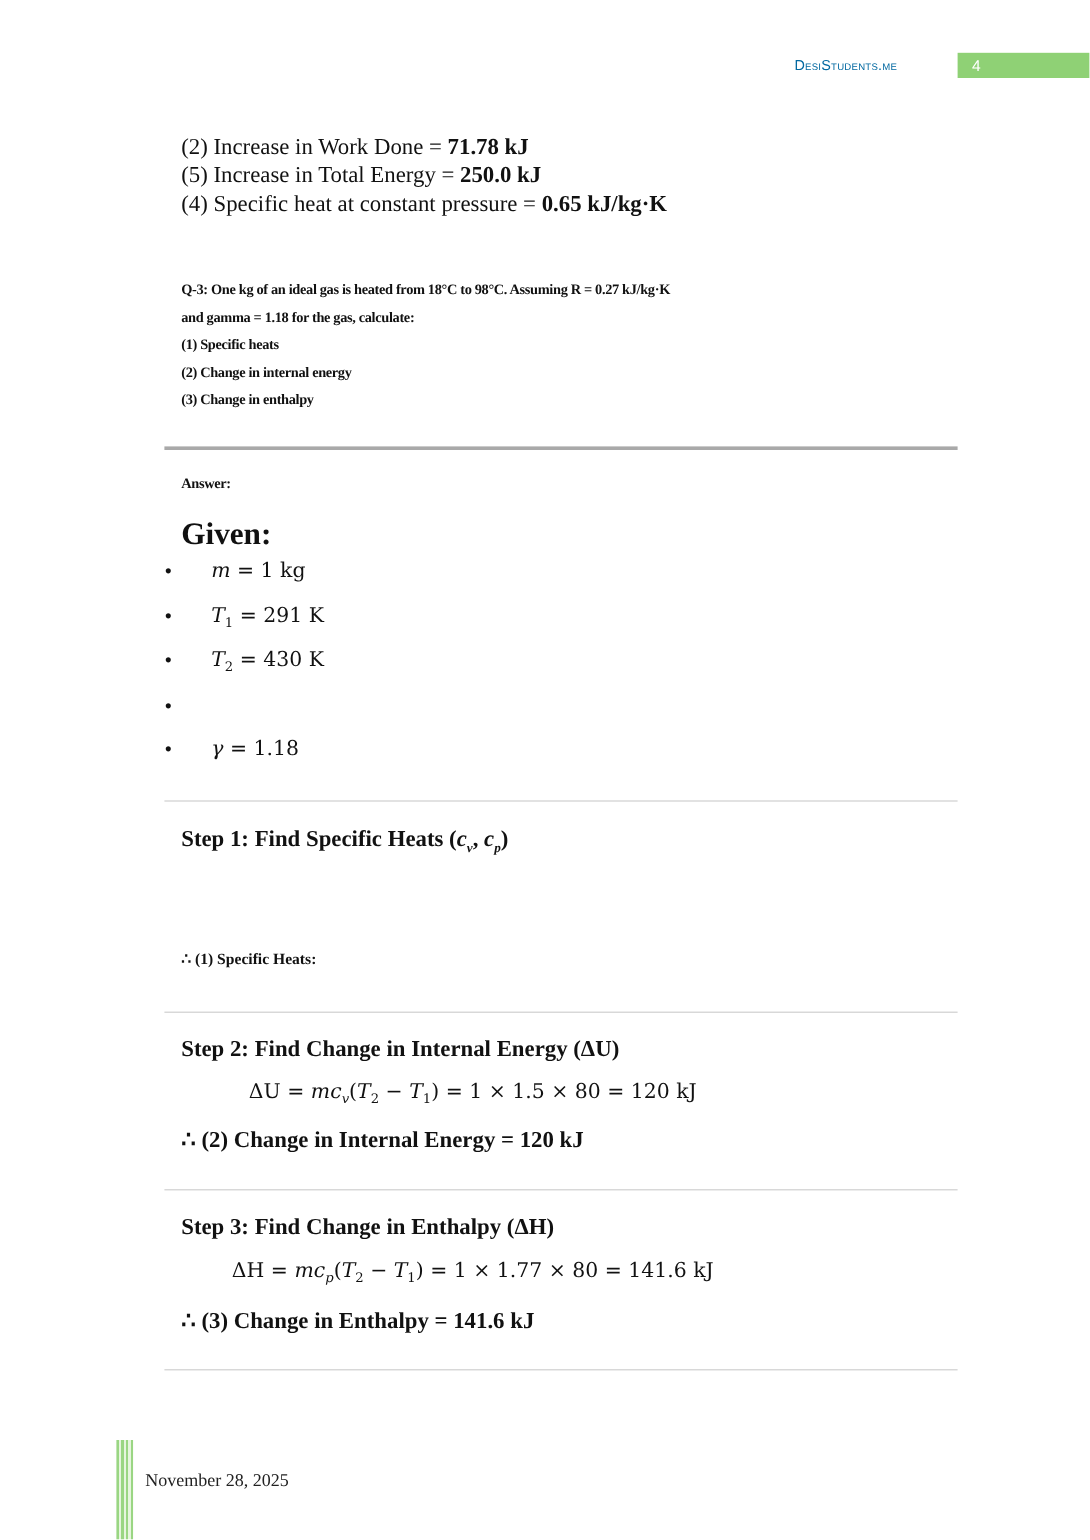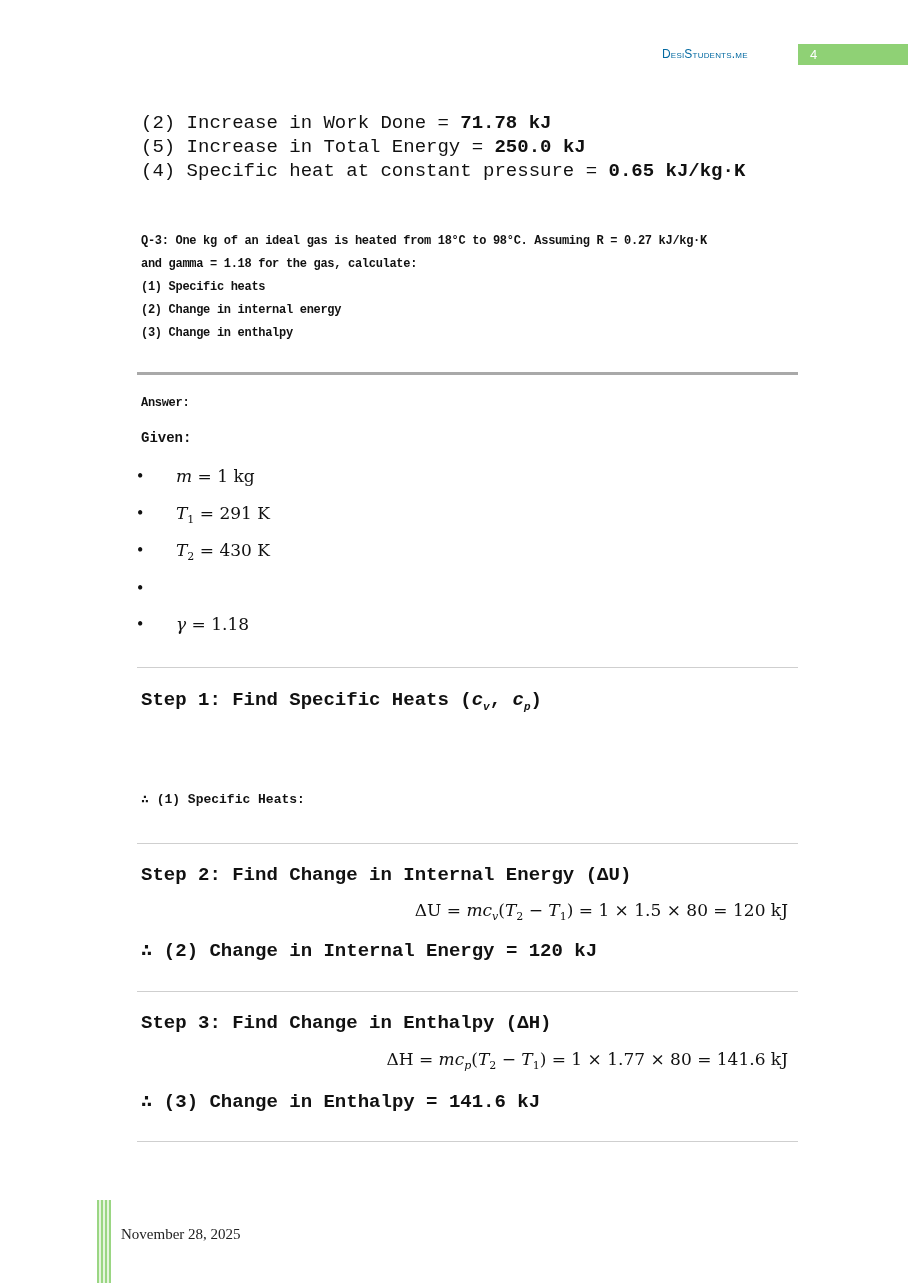--- a/index.html
+++ b/index.html
@@ -12,36 +12,36 @@
       position: absolute; left: 662px; top: 47px;
       font-family: "Liberation Sans", sans-serif; font-size: 12px; color: #0369a1;
       font-variant: small-caps; letter-spacing: 0.2px;
     }
     .header-page {
       position: absolute; left: 798px; top: 44px; width: 110px; height: 21px;
       background: #8fd175; color: #fff;
       font-family: "Liberation Sans", sans-serif; font-size: 13px;
       line-height: 21px; padding-left: 12px; box-sizing: border-box;
     }
-    .line { position: absolute; left: 141px; white-space: nowrap; font-family: Liberation Mono, monospace; }
+    .line { position: absolute; left: 151px; white-space: nowrap; }
     .r { font-size: 19px; }
     .b { font-weight: bold; }
     .q { font-size: 12px; font-weight: bold; letter-spacing: -0.3px; }
     .hr {
       position: absolute; left: 137px; width: 661px; height: 0;
     }
     .hr.thick { border-top: 3px solid #a9a9a9; }
     .hr.thin { border-top: 1.5px solid #cfcfcf; }
     .bullet { position: absolute; left: 137px; font-size: 18px; }
     .bullet .dot { position: absolute; left: 0; top: 0; }
     .bullet .txt { position: absolute; left: 27px; top: 0; white-space: nowrap; font-family: "DejaVu Serif", serif; font-size: 17px; margin-left: 12px; }
     .it { font-style: italic; }
     sub { font-size: 11px; }
     .eq {
-      position: absolute; left: 0; width: 788px; text-align: right;
+      position: absolute; left: 0; width: 788px; text-align: center;
       font-family: "DejaVu Serif", serif; font-size: 17px; white-space: nowrap;
     }
     .footer-bars {
       position: absolute; left: 97px; top: 1200px; width: 14px; height: 83px;
       background: repeating-linear-gradient(to right, #9ad683 0 2px, #e6f5de 2px 4px);
     }
     .footer-date {
       position: absolute; left: 121px; top: 1226px;
       font-family: Liberation Serif, serif; font-size: 15px; color: #222;
     }
@@ -64,21 +64,21 @@
   <div class="line q" style="top:234px">Q-3: One kg of an ideal gas is heated from 18°C to 98°C. Assuming R = 0.27 kJ/kg·K</div>
   <div class="line q" style="top:257px">and gamma = 1.18 for the gas, calculate:</div>
   <div class="line q" style="top:280px">(1) Specific heats</div>
   <div class="line q" style="top:303px">(2) Change in internal energy</div>
   <div class="line q" style="top:326px">(3) Change in enthalpy</div>
 </div>
 
 <div class="hr thick" style="top:372px"></div>
 
 <div class="line q" style="top:396px">Answer:</div>
-<div class="line b" style="top:430px; font-size:14px">Given:</div>
+<div class="line b" style="top:430px; font-size:26px">Given:</div>
 
 <div>
   <div class="bullet" style="top:466px">
     <span class="dot">•</span>
     <span class="txt"><span class="it">m</span><span> = 1 kg</span></span>
   </div>
   <div class="bullet" style="top:503px">
     <span class="dot">•</span>
     <span class="txt"><span class="it">T</span><sub>1</sub><span> = 291 K</span></span>
   </div>

